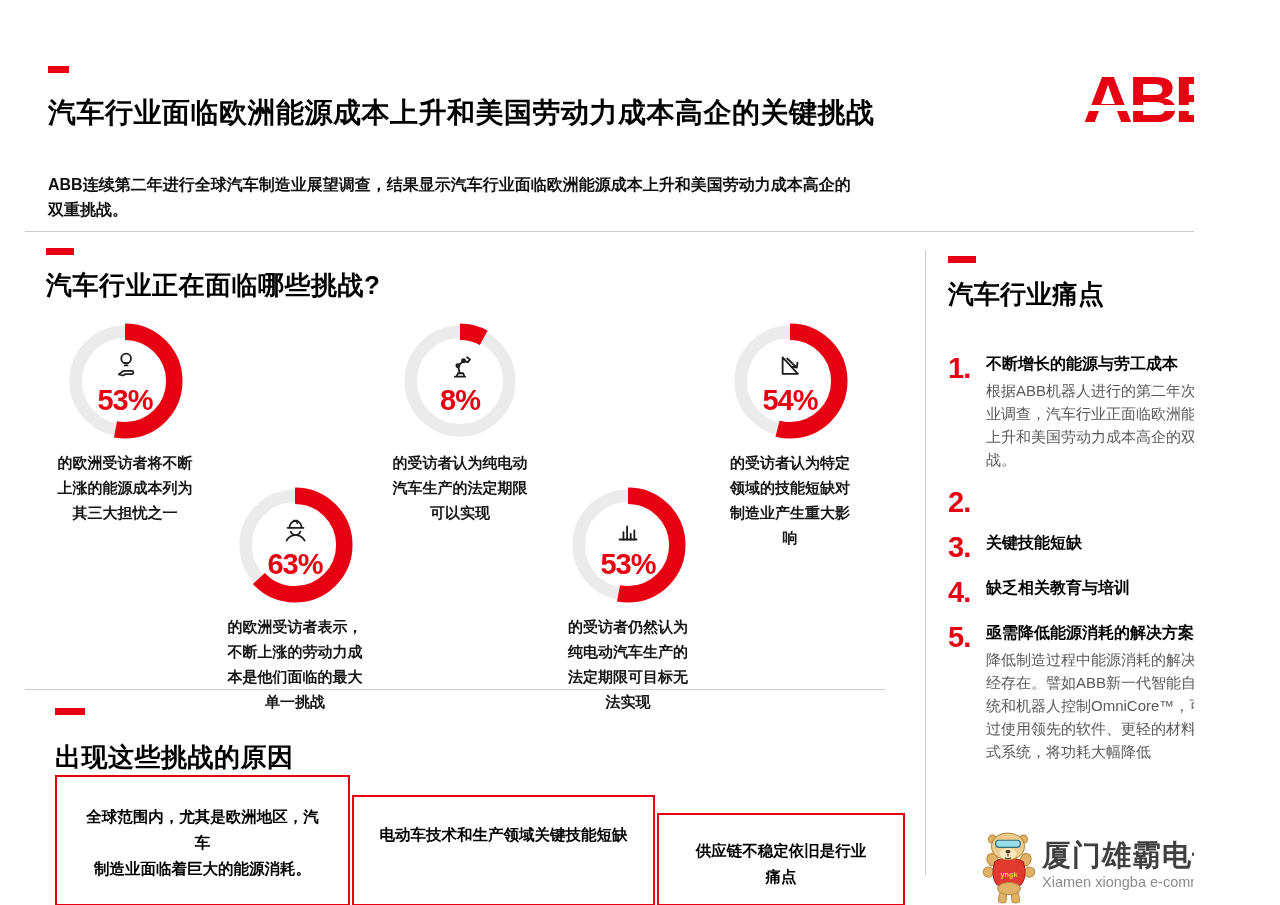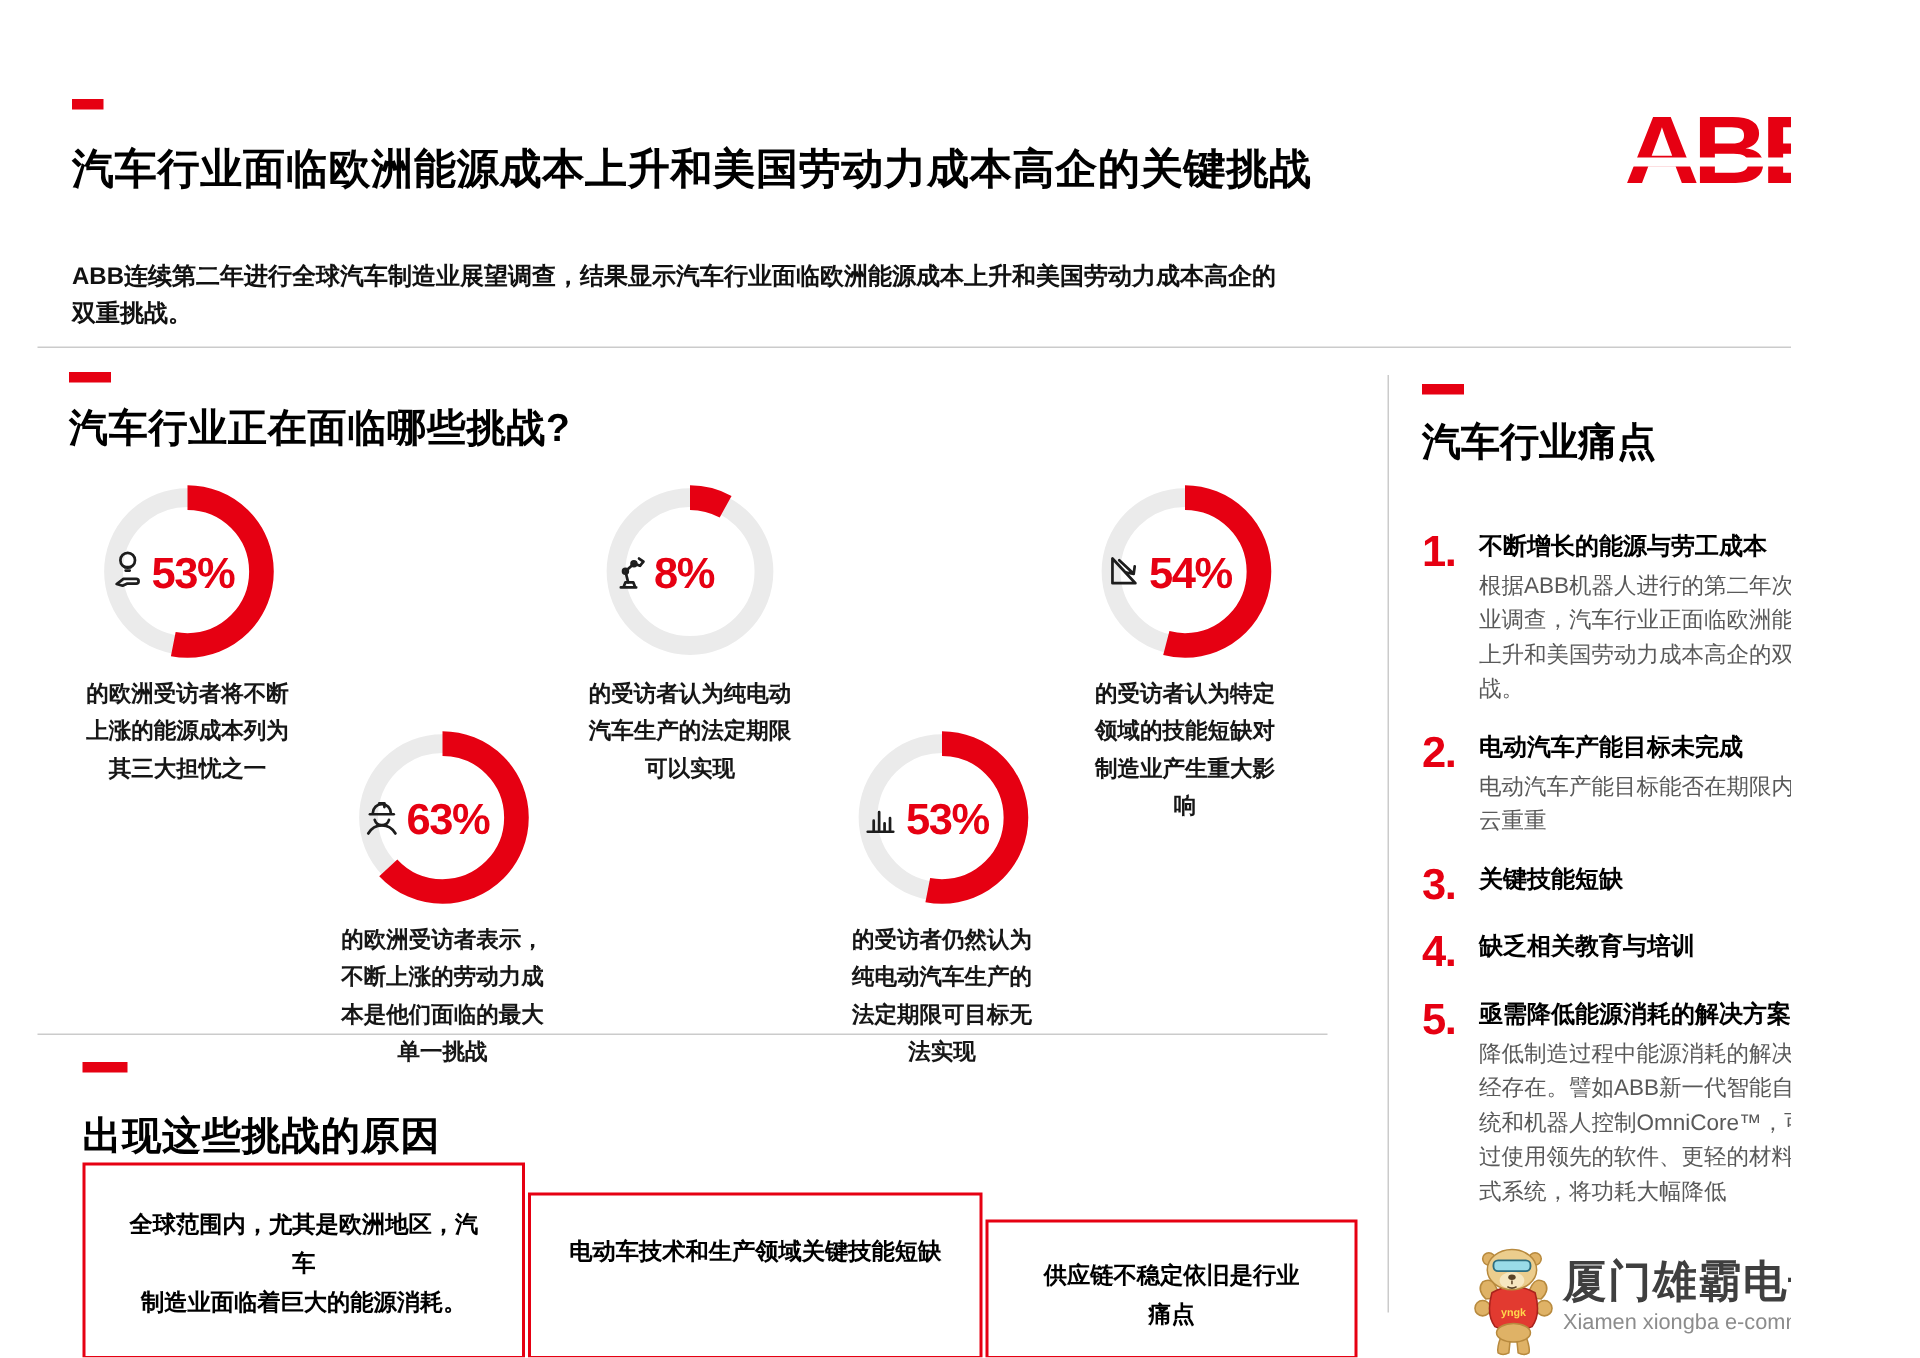--- a/index.html
+++ b/index.html
@@ -18,21 +18,21 @@
   .abb-logo{position:absolute;left:1083px;top:70px;width:156px;height:64px;overflow:hidden;}
   .abb-logo span{display:block;font-weight:bold;font-size:64px;line-height:60px;color:#e60012;letter-spacing:-4px;transform:scaleX(1.08);transform-origin:left top;}
   .abb-gap{position:absolute;left:0;right:0;top:35px;height:6px;background:#fff;}
 
   
   .challenge{position:absolute;width:170px;text-align:center;}
   .donut{position:relative;width:116px;height:116px;margin:0 auto;}
   .donut svg.ring{position:absolute;inset:0;width:116px;height:116px;}
   .ring-bg{fill:none;stroke:#ebebeb;stroke-width:13;}
   .ring-val{fill:none;stroke:#e60012;stroke-width:17;}
-  .donut-inner{position:absolute;inset:0;display:flex;flex-direction:row;align-items:center;padding-top:2px;}
+  .donut-inner{position:absolute;inset:0;display:flex;flex-direction:column;align-items:center;justify-content:center;padding-top:2px;}
   .stat-icon{width:34px;height:34px;stroke:#1d1d1d;fill:none;stroke-width:1.6;stroke-linecap:round;stroke-linejoin:round;}
   .pct{font-size:29px;font-weight:bold;color:#e60012;line-height:30px;margin-top:1px;letter-spacing:-1px;}
   .caption{margin-top:11px;font-size:15px;line-height:25px;font-weight:600;color:#161616;white-space:pre-line;}
 
   
   .sidebar{position:absolute;left:948px;top:256px;width:296px;}
   .sidebar .section-h2{font-size:26px;font-weight:bold;color:#000;margin:14px 0 42px 0;}
   .pain-item{display:flex;margin-bottom:17px;}
   .pain-num{width:38px;flex:0 0 38px;font-size:29px;line-height:28px;font-weight:800;color:#e60012;letter-spacing:-1px;}
   .pain-body{flex:1;}
@@ -195,24 +195,20 @@
     <div class="pain-item">
       <div class="pain-num">1.</div>
       <div class="pain-body">
         <div class="pain-title">不断增长的能源与劳工成本</div>
         <div class="pain-text">根据ABB机器人进行的第二年次汽车行业调查，汽车行业正面临欧洲能源成本上升和美国劳动力成本高企的双重挑战。</div>
       </div>
     </div>
 
     <div class="pain-item">
       <div class="pain-num">2.</div>
-      <div class="pain-body">
-        <div class="pain-title">电动汽车产能目标未完成</div>
-        <div class="pain-text">电动汽车产能目标能否在期限内实现疑云重重</div>
-      </div>
     </div>
 
     <div class="pain-item">
       <div class="pain-num">3.</div>
       <div class="pain-body">
         <div class="pain-title">关键技能短缺</div>
       </div>
     </div>
 
     <div class="pain-item">

